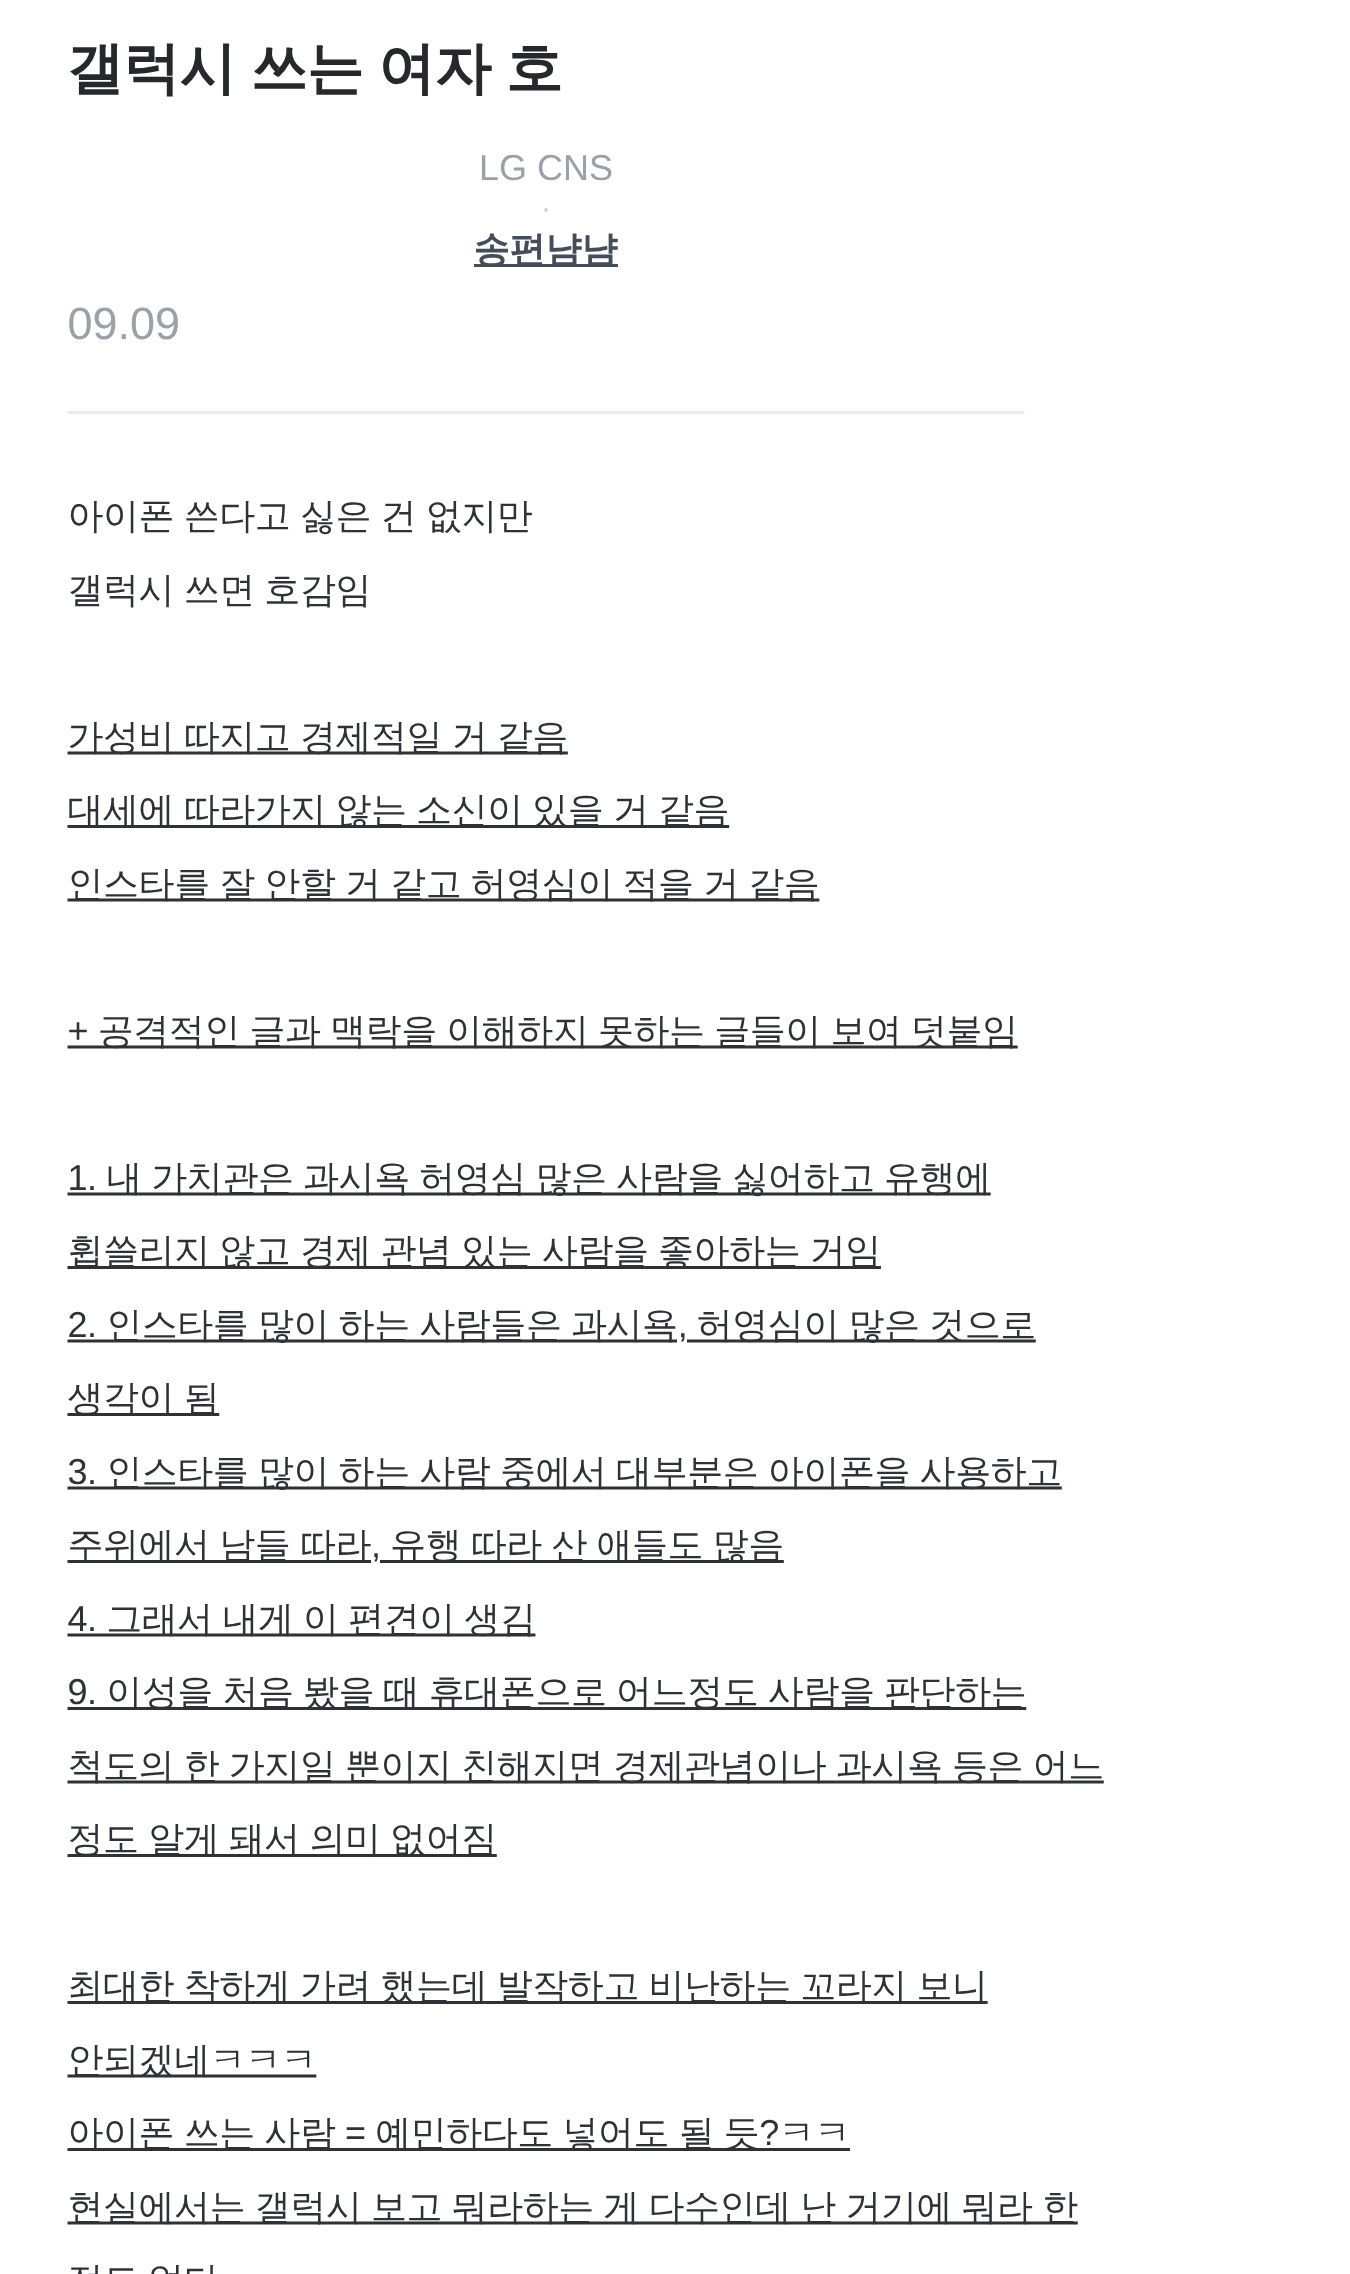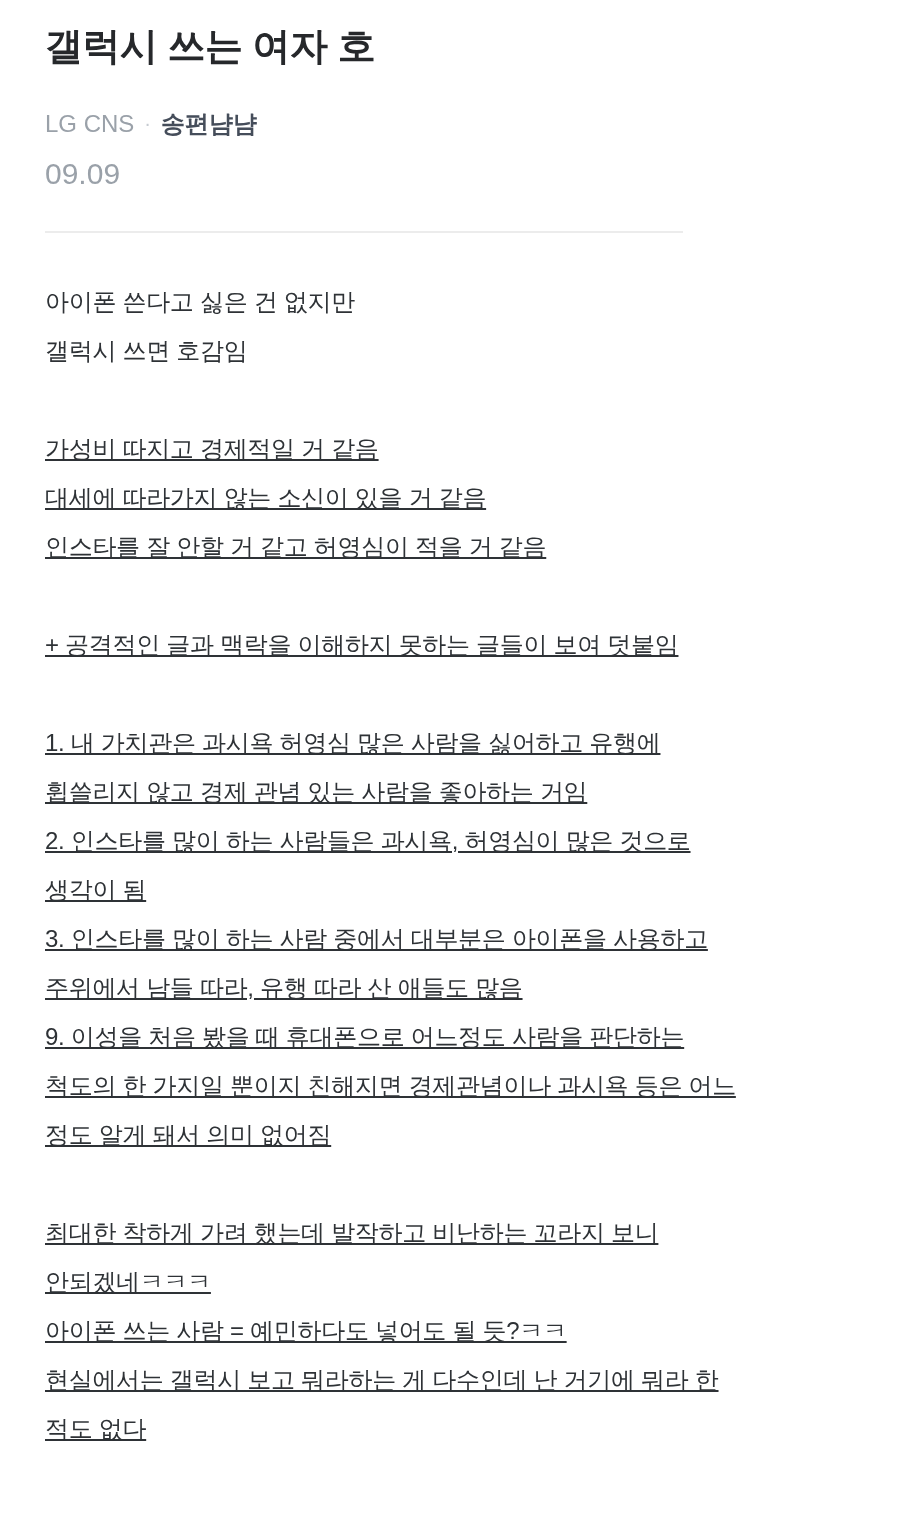--- a/index.html
+++ b/index.html
@@ -24,36 +24,38 @@
   }
   .post-title {
     padding-top: 21px;
     font-size: 38px;
     line-height: 50px;
     font-weight: 700;
     color: var(--title);
     letter-spacing: -0.5px;
   }
   .post-meta {
-    margin-top: 39px;
+    margin-top: 28px;
     font-size: 24px;
     line-height: 27px;
     color: var(--meta-muted);
     display: flex;
     align-items: center;
+    flex-direction: column;
   }
   .post-meta .company { color: var(--meta-muted); }
   .post-meta .dot {
     color: var(--dot);
     font-size: 20px;
     margin: 0 10px;
   }
   .post-meta .author {
     color: var(--author);
     font-weight: 700;
+    text-decoration: underline;
   }
   .post-date {
     margin-top: 23px;
     font-size: 30px;
     line-height: 27px;
     color: var(--meta-muted);
   }
   .divider {
     margin-top: 44px;
     border: none;
@@ -99,20 +101,21 @@
       <div class="paragraph">
         <div class="line">+ 공격적인 글과 맥락을 이해하지 못하는 글들이 보여 덧붙임</div>
       </div>
       <div class="paragraph">
         <div class="line">1. 내 가치관은 과시욕 허영심 많은 사람을 싫어하고 유행에</div>
         <div class="line">휩쓸리지 않고 경제 관념 있는 사람을 좋아하는 거임</div>
         <div class="line">2. 인스타를 많이 하는 사람들은 과시욕, 허영심이 많은 것으로</div>
         <div class="line">생각이 됨</div>
         <div class="line">3. 인스타를 많이 하는 사람 중에서 대부분은 아이폰을 사용하고</div>
         <div class="line">주위에서 남들 따라, 유행 따라 산 애들도 많음</div>
+        <div class="line">4. 그래서 내게 이 편견이 생김</div>
         <div class="line">9. 이성을 처음 봤을 때 휴대폰으로 어느정도 사람을 판단하는</div>
         <div class="line">척도의 한 가지일 뿐이지 친해지면 경제관념이나 과시욕 등은 어느</div>
         <div class="line">정도 알게 돼서 의미 없어짐</div>
       </div>
       <div class="paragraph">
         <div class="line">최대한 착하게 가려 했는데 발작하고 비난하는 꼬라지 보니</div>
         <div class="line">안되겠네ㅋㅋㅋ</div>
         <div class="line">아이폰 쓰는 사람 = 예민하다도 넣어도 될 듯?ㅋㅋ</div>
         <div class="line">현실에서는 갤럭시 보고 뭐라하는 게 다수인데 난 거기에 뭐라 한</div>
         <div class="line">적도 없다</div>

